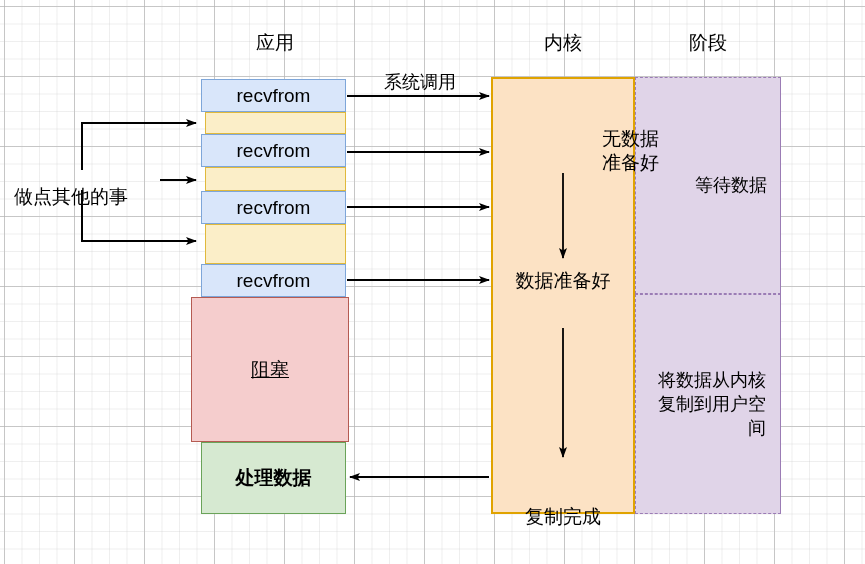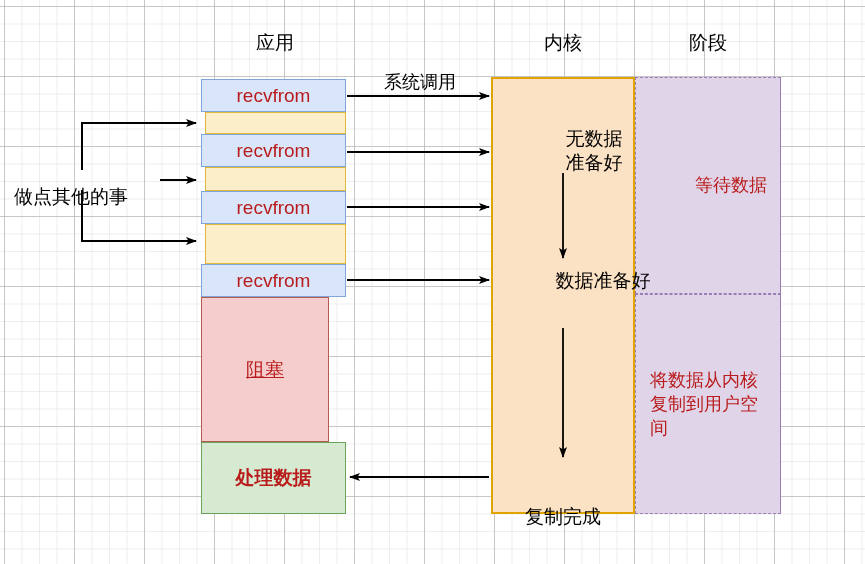--- a/index.html
+++ b/index.html
@@ -35,22 +35,22 @@
     line-height: 1;
     white-space: nowrap;
   }
 
   .block {
     position: absolute;
     box-sizing: border-box;
     display: flex;
     align-items: center;
     justify-content: center;
-    text-align: left;
-    color: #b91c1c;
+    text-align: right;
+    color: #000000;
   }
 
   .blk-recvfrom {
     background: #d9e6fa;
     border: 1px solid #7ea6d9;
     font-size: 19px;
     font-family: "Liberation Sans", "DejaVu Sans", sans-serif;
   }
   .blk-wait {
     background: #fbeec8;
@@ -138,27 +138,27 @@
   <div class="block blk-wait" style="left:205px; top:112px; width:141px; height:22px;"></div>
 
   <div class="block blk-recvfrom" style="left:201px; top:134px; width:145px; height:33px;">recvfrom</div>
   <div class="block blk-wait" style="left:205px; top:167px; width:141px; height:24px;"></div>
 
   <div class="block blk-recvfrom" style="left:201px; top:191px; width:145px; height:33px;">recvfrom</div>
   <div class="block blk-wait" style="left:205px; top:224px; width:141px; height:40px;"></div>
 
   <div class="block blk-recvfrom" style="left:201px; top:264px; width:145px; height:33px;">recvfrom</div>
 
-  <div class="block blk-blocked" style="left:201px; top:297px; width:128px; height:145px;text-decoration:underline;">阻塞</div>
+  <div class="block blk-blocked" style="left:191px; top:297px; width:158px; height:145px;text-decoration:underline;">阻塞</div>
 
   <div class="block blk-process" style="left:201px; top:442px; width:145px; height:72px;">处理数据</div>
 
-  <div class="ktext" style="left:516px; top:127px; width:156px;">无数据
+  <div class="ktext" style="left:503px; top:127px; width:156px;text-align:right;">无数据
 准备好</div>
-  <div class="ktext" style="left:491px; top:269px; width:144px;padding-left:40px;">数据准备好</div>
+  <div class="ktext" style="left:491px; top:269px; width:144px;">数据准备好</div>
   <div class="ktext" style="left:491px; top:466px; width:144px;margin-top:39px;">复制完成</div>
 
   <div class="edge-label" style="left:350px; top:70px; width:140px;font-family:Liberation Mono, monospace;">系统调用</div>
   <div class="side-label" style="left:14px; top:168px;">做点其他的事</div>
 
   <svg class="overlay" viewBox="0 0 865 564" xmlns="http://www.w3.org/2000/svg">
     <defs>
       <marker id="arrowhead" markerWidth="11" markerHeight="8" refX="10" refY="4" orient="auto" markerUnits="userSpaceOnUse">
         <path d="M0,0 L11,4 L0,8 L2.5,4 Z" fill="#000000"></path>
       </marker>

